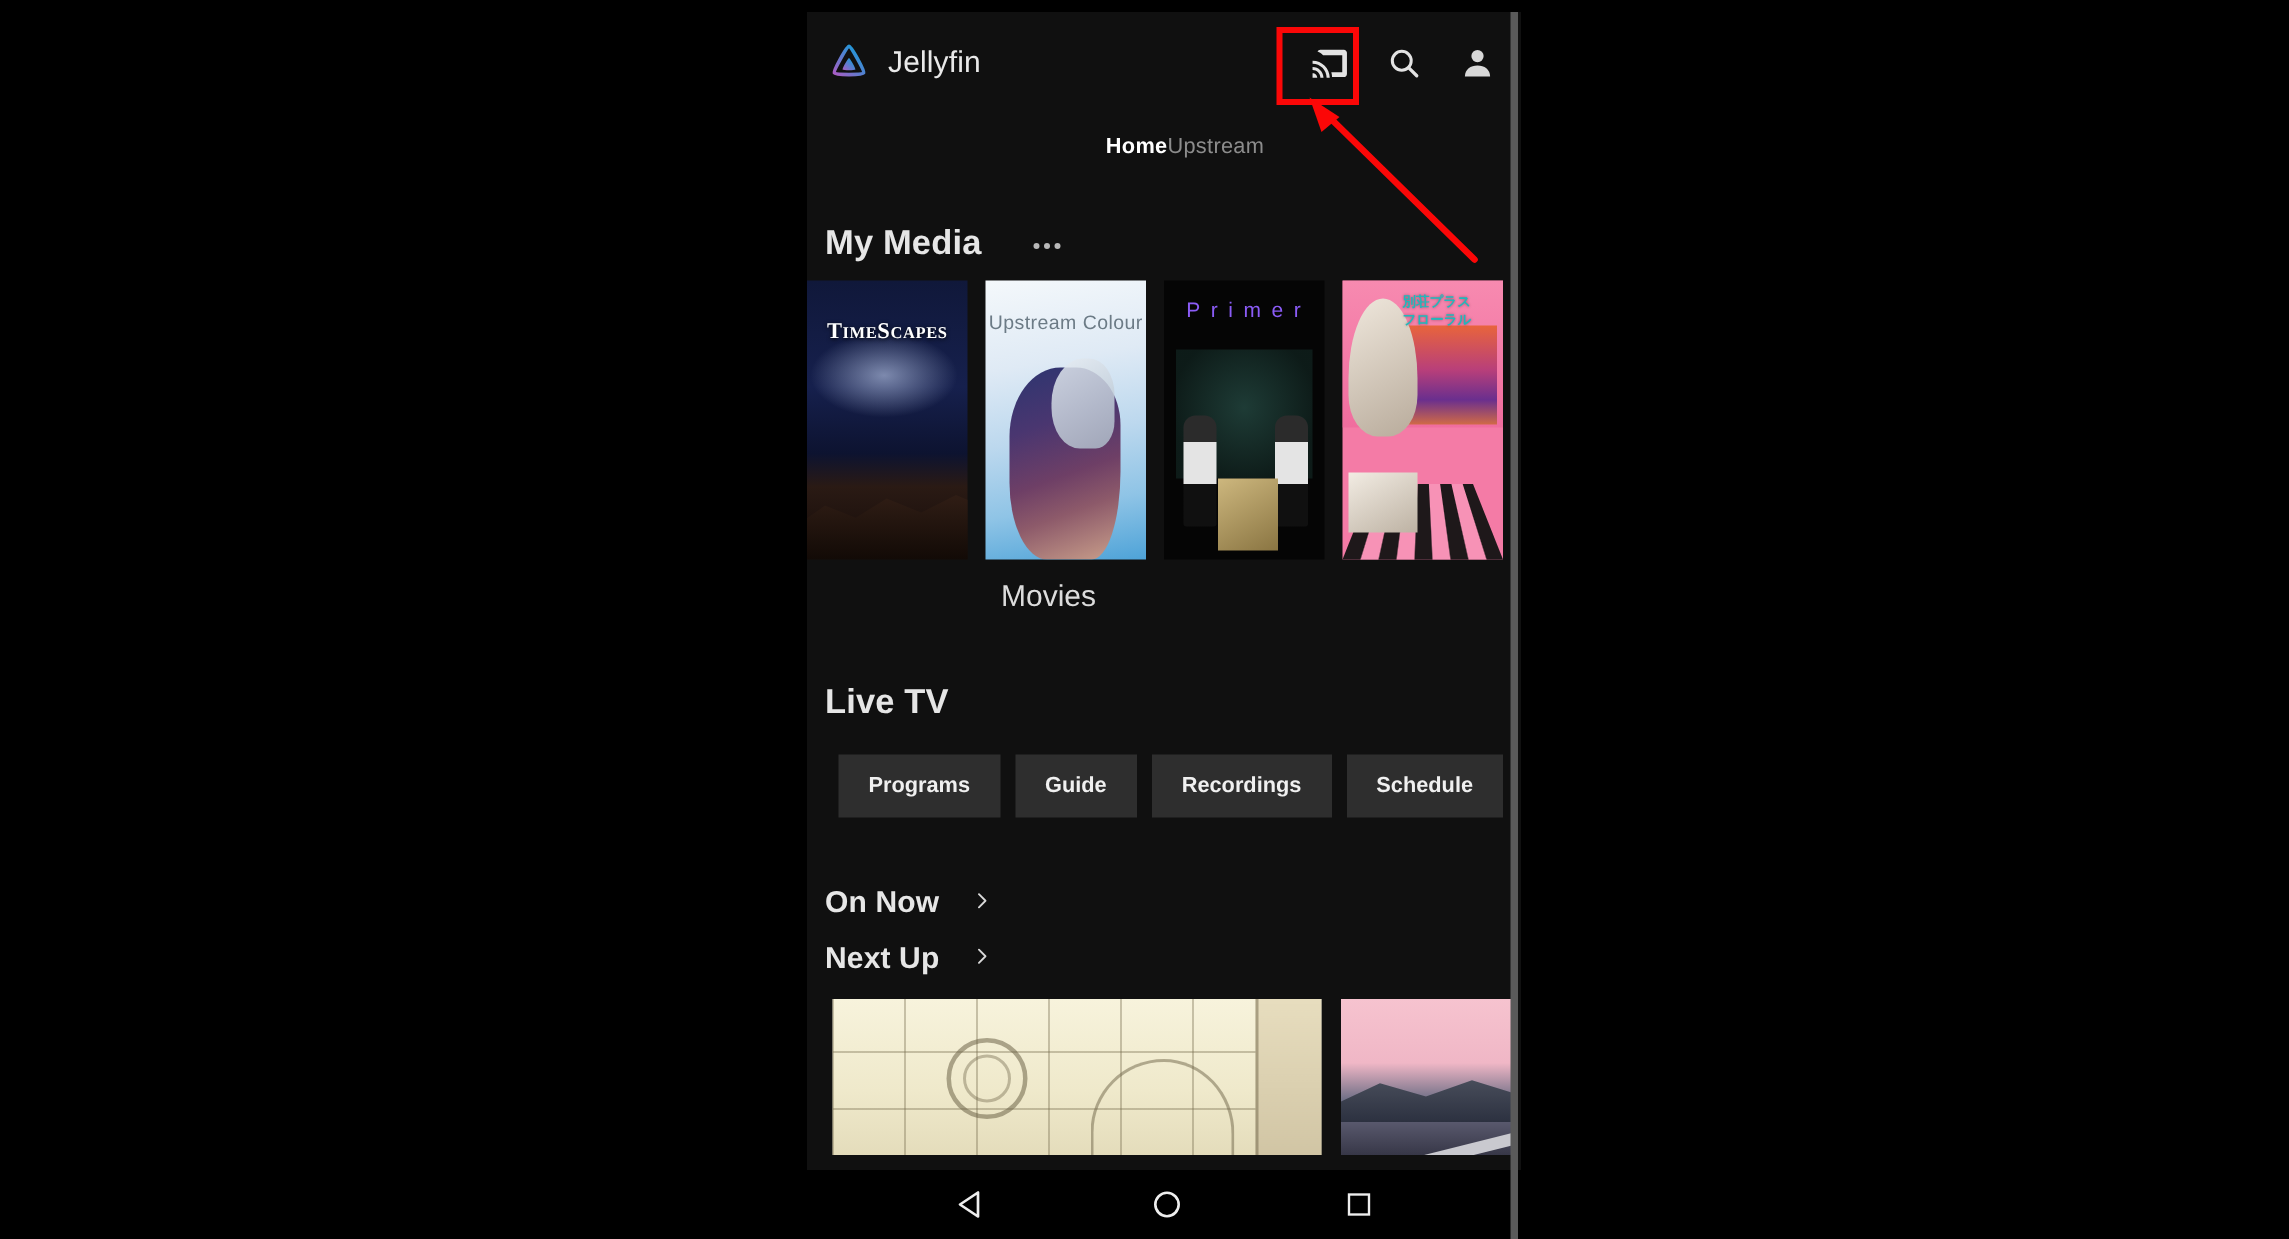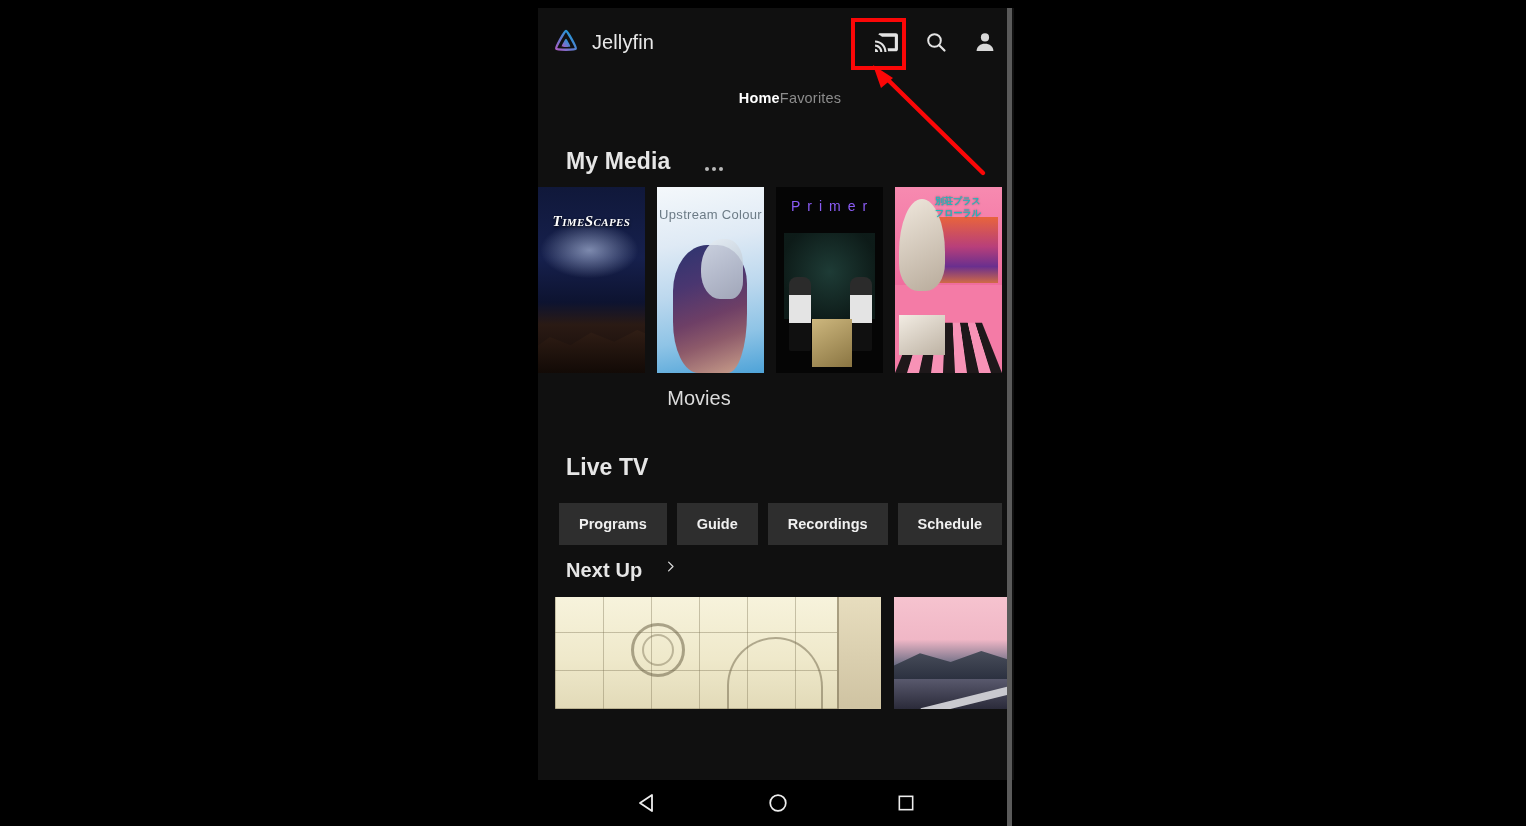--- a/index.html
+++ b/index.html
@@ -42,22 +42,22 @@
     display: flex; justify-content: center; align-items: center;
     height: 44px; background: #101010; padding-left: 28px;
   }
   .tab { font-size: 14.5px; color: #8c8c8c; cursor: pointer; letter-spacing: .2px; }
   .tab.active { color: #ffffff; font-weight: bold; }
 
   
   .scroll-body { position: relative; height: 650px; background: #101010; overflow: hidden; }
 
   .section-title-row {
-    display: flex; gap: 33px;
-    padding: 0 0 0 28px;
+    display: flex; align-items: center; gap: 33px;
+    padding: 0 0 0 12px;
   }
   .section-title {
     font-size: 23px; font-weight: bold; color: #e6e6e6; letter-spacing: .1px;
   }
   .section-title.sm { font-size: 20px; }
   .dots-btn {
     display: flex; align-items: flex-end; gap: 3px; cursor: pointer;
     padding: 8px 2px 4px;
   }
   .dots-btn i { width: 4px; height: 4px; border-radius: 50%; background: #b9b9b9; display: block; }
@@ -72,21 +72,20 @@
   .media-caption {
     text-align: center; color: #dcdcdc; font-size: 20px;
     margin-top: 14px; width: 322px;
   }
 
   
   .p-timescapes {
     background:
       radial-gradient(ellipse 70px 40px at 48% 34%, rgba(210,225,255,.55), rgba(210,225,255,0) 70%),
       linear-gradient(180deg,#10183a 0%,#16204d 38%,#0d1330 62%,#2a1a14 74%,#140b08 100%);
-    font-style: italic;
   }
   .p-timescapes .pt {
     position: absolute; left: 0; right: 0; top: 26px; text-align: center;
     font-family: "Liberation Serif", serif; color: #fff;
     font-size: 15px; letter-spacing: .4px; font-variant: small-caps; font-weight: bold;
     text-shadow: 0 1px 3px #000;
   }
   .p-timescapes .rock {
     position: absolute; left: -6px; bottom: 0; width: 120%; height: 58px;
     background: linear-gradient(180deg,#3a241a,#120a06);
@@ -286,21 +285,21 @@
           <svg viewBox="0 0 24 24" width="24" height="24" aria-hidden="true">
             <circle cx="12" cy="7.4" r="4.1" fill="#d8d8d8"></circle>
             <path d="M3.6 21c0-4.7 3.8-7.3 8.4-7.3s8.4 2.6 8.4 7.3z" fill="#d8d8d8"></path>
           </svg>
         </span>
       </div>
     </div>
 
     <div class="tabs">
       <span class="tab active">Home</span>
-      <span class="tab">Favorites</span>
+      <span class="tab">Upstream</span>
     </div>
 
     <div class="scroll-body">
 
       <div style="margin-top:28px;">
         <div class="section-title-row">
           <span class="section-title">My Media</span>
           <span class="dots-btn">
             <i></i>
               <i></i>
@@ -344,20 +343,30 @@
           <span class="section-title">Live TV</span>
         </div>
         <div class="btn-row">
           <button class="tvbtn">Programs</button>
           <button class="tvbtn">Guide</button>
           <button class="tvbtn">Recordings</button>
           <button class="tvbtn">Schedule</button>
         </div>
       </div>
 
+      <div class="onnow-wrap">
+        <div class="section-title-row">
+          <span class="section-title sm">On Now</span>
+          <span class="chev" style="margin-left:-12px;">
+            <svg viewBox="0 0 24 24" width="15" height="15" aria-hidden="true">
+              <polyline points="9,5 16,12 9,19" fill="none" stroke="#d9d9d9" stroke-width="2" stroke-linecap="round" stroke-linejoin="round"></polyline>
+            </svg>
+          </span>
+        </div>
+      </div>
 
       <div class="nextup-wrap">
         <div class="section-title-row">
           <span class="section-title sm">Next Up</span>
           <span class="chev" style="margin-left:-12px;">
             <svg viewBox="0 0 24 24" width="15" height="15" aria-hidden="true">
               <polyline points="9,5 16,12 9,19" fill="none" stroke="#d9d9d9" stroke-width="2" stroke-linecap="round" stroke-linejoin="round"></polyline>
             </svg>
           </span>
         </div>

